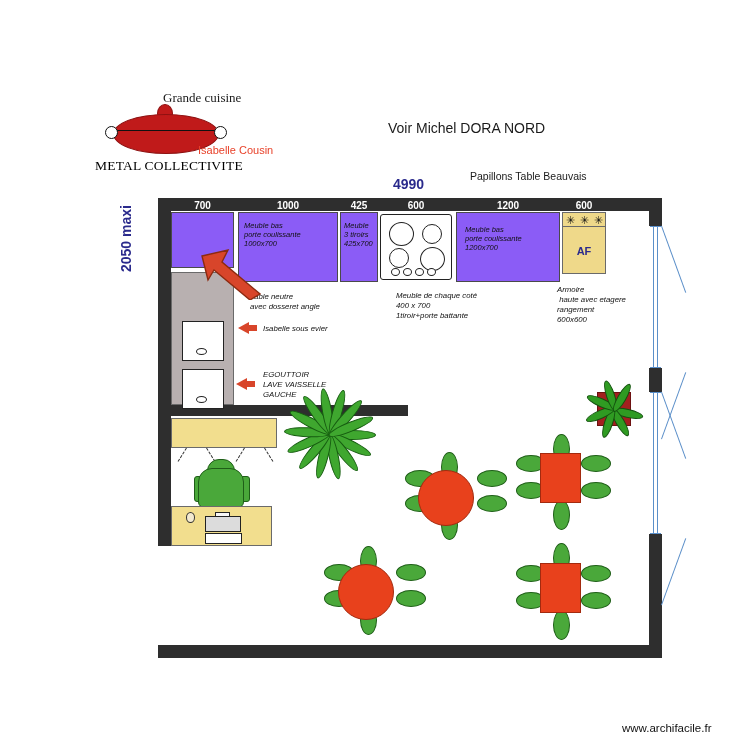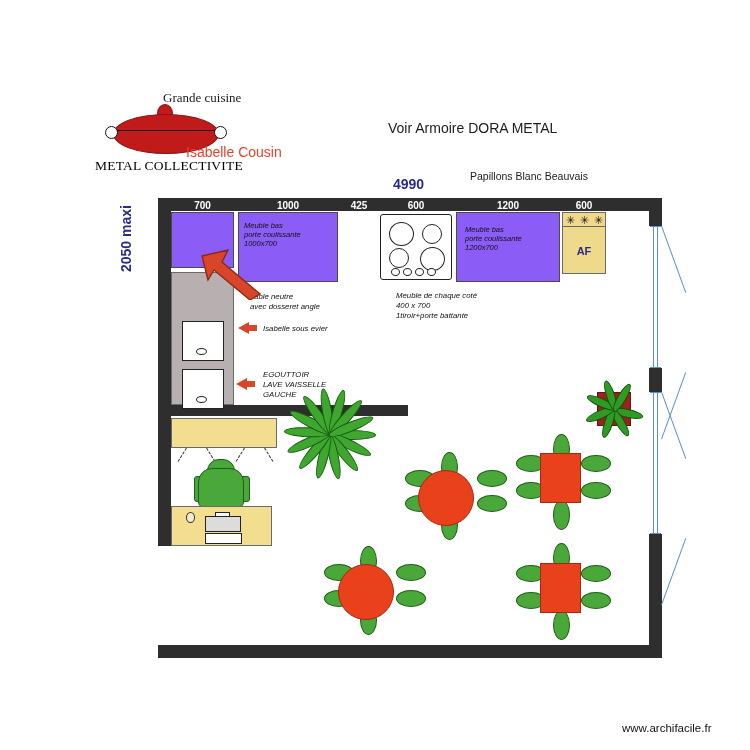--- a/index.html
+++ b/index.html
@@ -46,22 +46,22 @@
     border: 1.7px solid #111; border-radius: 50%; background: #fff;
   }
   .logo-handle.left { left: 10px; }
   .logo-handle.right { left: 119px; }
   .logo-sub {
     position: absolute; left: 0px; top: 68px;
     font-family: "Liberation Serif", serif;
     font-size: 13.5px; color: #000; letter-spacing: .2px; white-space: nowrap;
   }
   .logo-author {
-    position: absolute; left: 91px; top: 54px;
-    font-size: 14px; color: #e8422a; white-space: nowrap;
+    position: absolute; left: 103px; top: 54px;
+    font-size: 11px; color: #e8422a; white-space: nowrap;
   }
 
   
   #doc-title {
     left: 388px; top: 120px; font-size: 14px; color: #1b1b1b; white-space: nowrap;
   }
   #client-name {
     left: 470px; top: 170px; font-size: 10.5px; color: #1b1b1b; white-space: nowrap;
   }
   #overall-width {
@@ -300,22 +300,22 @@
     <div class="logo-title">Grande cuisine</div>
     <div class="logo-knob"></div>
     <div class="logo-pot-body"></div>
     <div class="logo-pot-lidline"></div>
     <div class="logo-handle left"></div>
     <div class="logo-handle right"></div>
     <div class="logo-author">Isabelle Cousin</div>
     <div class="logo-sub">METAL COLLECTIVITE</div>
   </div>
 
-  <div class="abs" id="doc-title">Voir Armoire DORA METAL</div>
-  <div class="abs" id="client-name">Papillons Blanc Beauvais</div>
+  <div class="abs" id="doc-title">Voir Michel DORA NORD</div>
+  <div class="abs" id="client-name">Papillons Table Beauvais</div>
   <div class="abs" id="overall-width">4990</div>
   <div class="abs" id="left-dim">2050 maxi</div>
   <div class="abs" id="inner-dim">1400</div>
 
   <div class="abs wall" id="wall-top"></div>
   <div class="abs wall" id="wall-left"></div>
   <div class="abs wall" id="wall-bottom"></div>
   <div class="abs wall" id="wall-right-a"></div>
   <div class="abs wall" id="wall-right-b"></div>
   <div class="abs wall" id="wall-right-c"></div>
@@ -340,20 +340,25 @@
   <div class="abs dim-label" style="left:562px;top:200px;width:44px;">600</div>
 
   <div class="abs cab" id="cab-corner"></div>
 
   <div class="abs cab" id="cab-1000">
     <div class="cab-text" style="left:5px;top:8px;">Meuble bas
 porte coulissante
 1000x700</div>
   </div>
 
+  <div class="abs cab" id="cab-425">
+    <div class="cab-text" style="left:3px;top:8px;">Meuble
+3 tiroirs
+425x700</div>
+  </div>
 
   <div class="abs cab" id="cab-1200">
     <div class="cab-text" style="left:8px;top:12px;">Meuble bas
 porte coulissante
 1200x700</div>
   </div>
 
   <div class="abs" id="sink-panel">
     <div class="sink-bowl" id="sink-bowl-1">
       <div class="sink-drain" style="top:26px;"></div>
@@ -385,20 +390,24 @@
 
   <div class="abs note" id="note-table-neutre">Table neutre
 avec dosseret angle</div>
   <div class="abs note" id="note-etagere">Isabelle sous evier</div>
   <div class="abs note" id="note-egouttoir">EGOUTTOIR
 LAVE VAISSELLE
 GAUCHE</div>
   <div class="abs note" id="note-cheque-cote">Meuble de chaque coté
 400 x 700
 1tiroir+porte battante</div>
+  <div class="abs note" id="note-armoire">Armoire
+ haute avec etagere
+rangement
+600x600</div>
 
   <div class="abs arrow-small" id="arrow-etagere"></div>
   <div class="abs arrow-small" id="arrow-egouttoir"></div>
   <div class="abs" id="arrow-big">
     <svg width="62" height="52" viewBox="0 0 62 52">
       <polygon points="2,8 28,2 22,14 60,46 50,52 14,22 8,32" fill="#d8452a" stroke="#8c2a10" stroke-width="1.4"></polygon>
     </svg>
   </div>
 
   <div class="abs" id="counter-top"></div>

